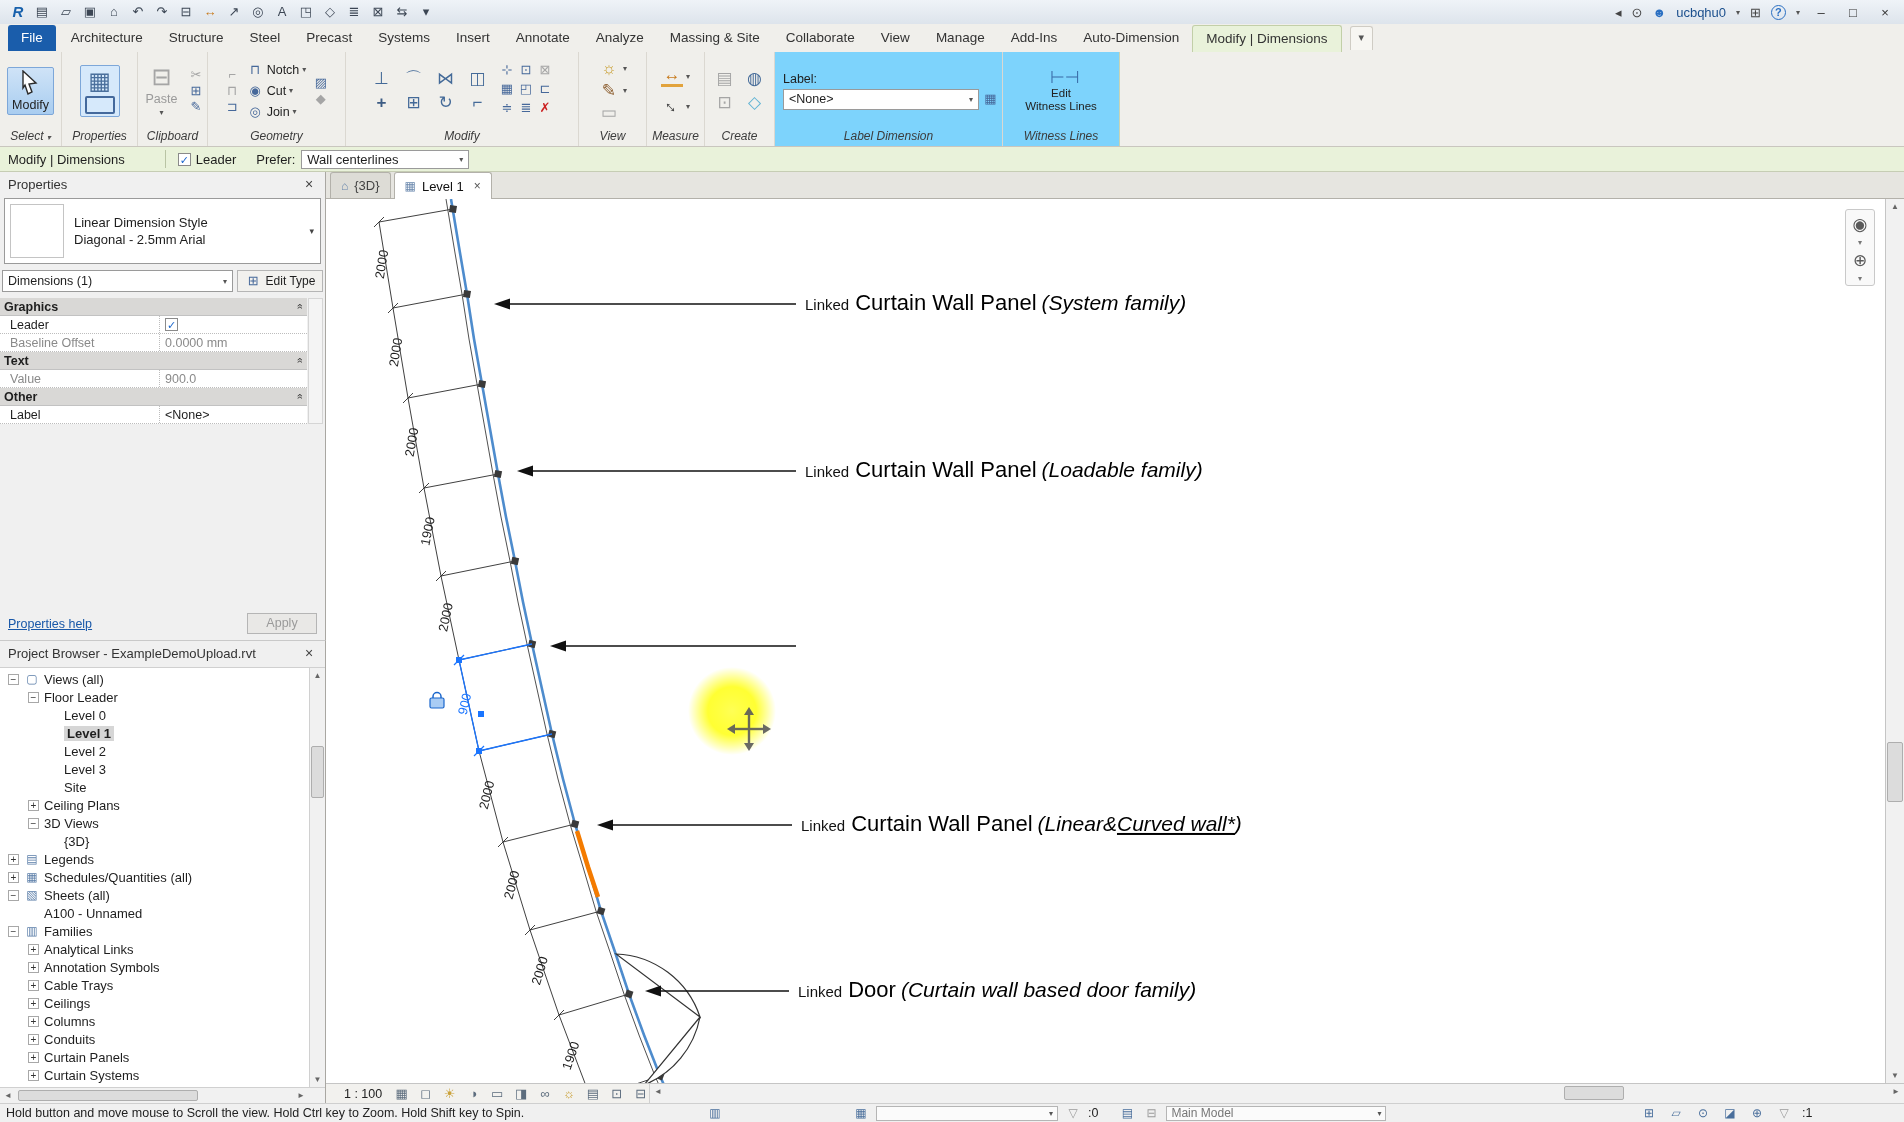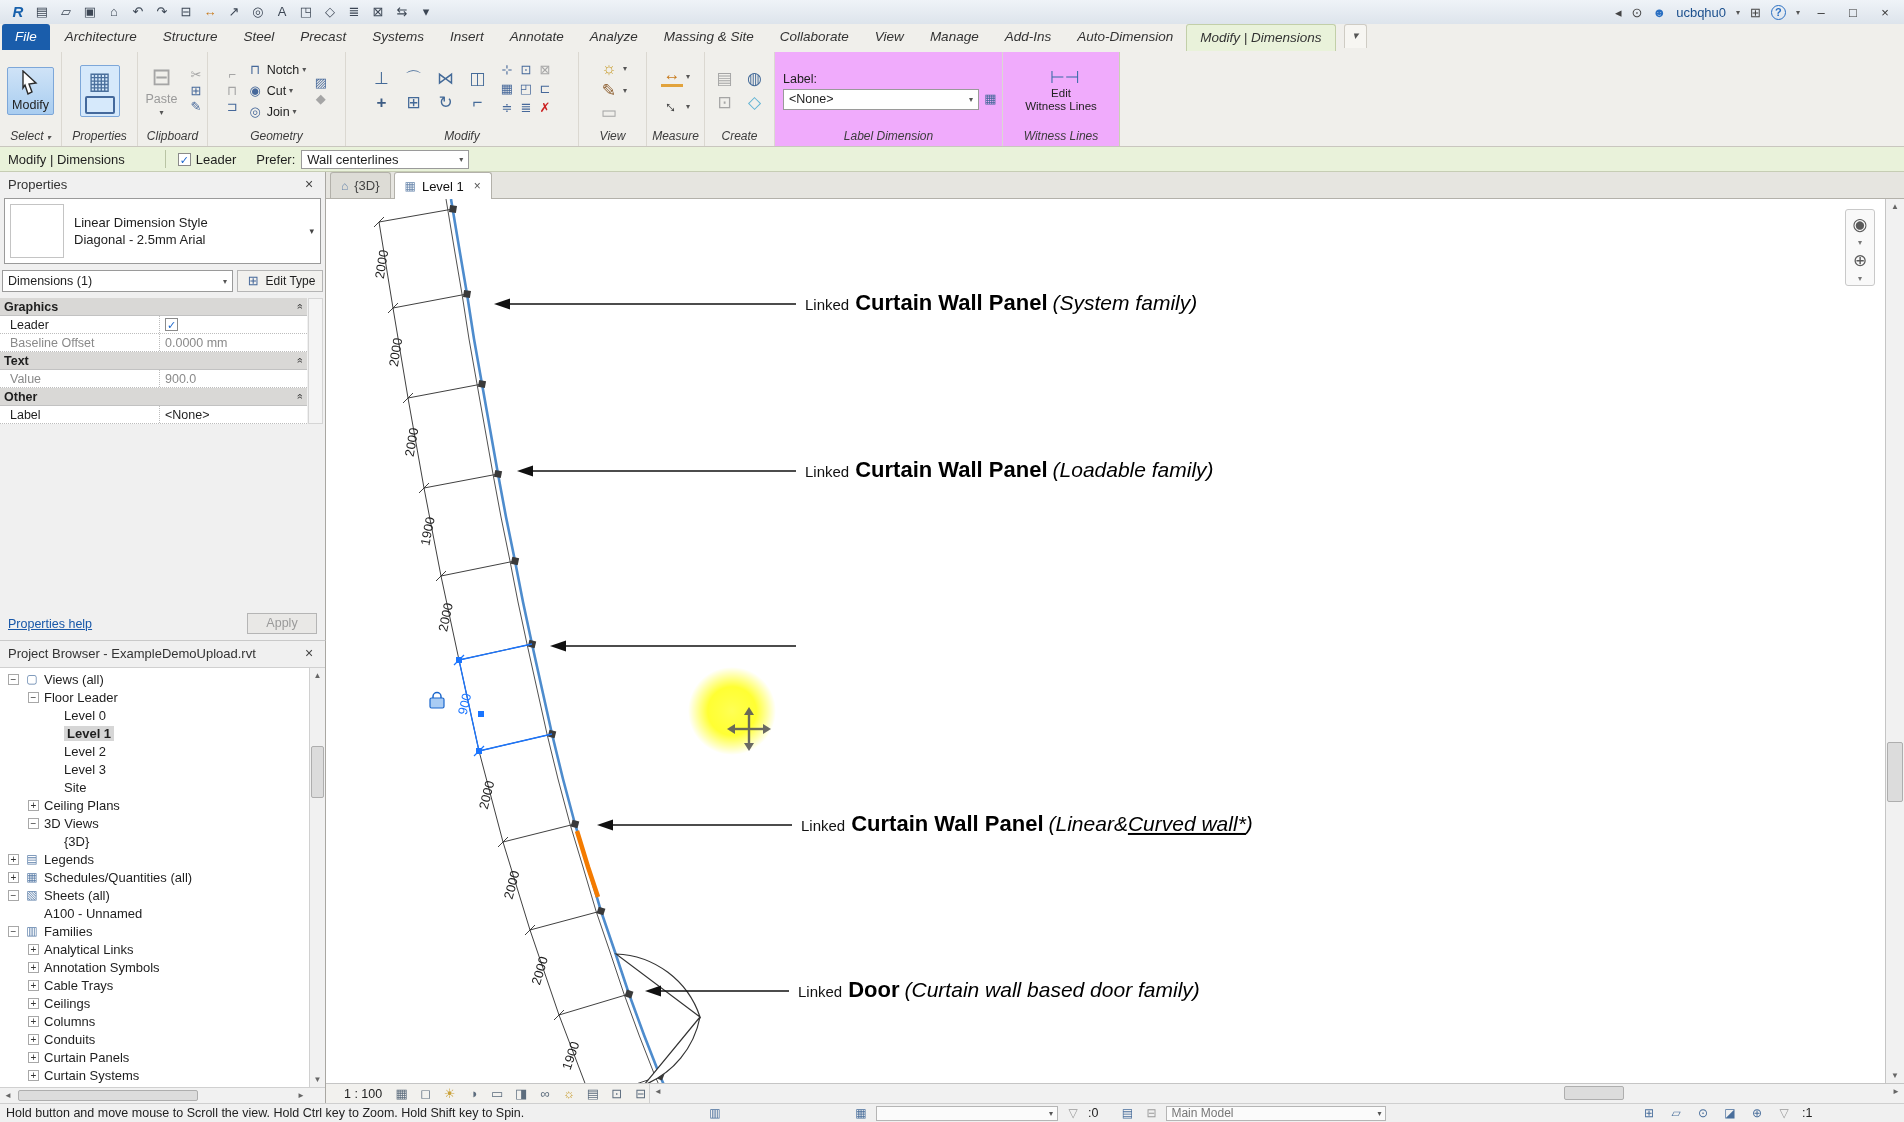--- a/index.html
+++ b/index.html
@@ -13,32 +13,32 @@
   .qat { display:flex; align-items:center; }
   .qat-ic { width:24px; height:20px; text-align:center; line-height:20px; font-size:13px; color:#3c4654; cursor:default; }
   .qat-ic.revit { color:#1861ac; font-weight:bold; font-style:italic; font-size:15px; }
   #tb-title { position:absolute; left:0; right:0; text-align:center; font-size:13px; color:#333; pointer-events:none; }
   #tb-right { position:absolute; right:8px; top:0; height:24px; display:flex; align-items:center; gap:10px; font-size:13px; color:#444; }
   .tb-user { color:#1b4f8d; }
   .helpcirc { display:inline-block; width:15px; height:15px; border-radius:50%; border:1.5px solid #2a6fc2; color:#2a6fc2; text-align:center; line-height:12px; font-size:11px; font-weight:bold; }
   .winbtn { width:22px; text-align:center; color:#333; }
 
   
-  #tabrow { position:absolute; left:0; top:24px; width:100%; height:28px; background:#f0efeb; display:flex; align-items:flex-start; padding-left:2px;font-style:italic; }
+  #tabrow { position:absolute; left:0; top:24px; width:100%; height:28px; background:#f0efeb; display:flex; align-items:center; padding-left:8px; }
   .rtab { padding:5px 13px 6px; font-size:13.5px; color:#333; white-space:nowrap; }
   .rtab.file { background:#1a5dab; color:#fff; border-radius:3px 3px 0 0; margin-right:2px; }
   .rtab.active { background:#e9f2da; border:1px solid #c2cfa8; border-bottom:none; border-radius:3px 3px 0 0; }
   .tab-display-toggle { margin-left:8px; font-size:11px; color:#555; padding:4px 8px 6px; border:1px solid #cfccc4; border-bottom:none; background:#f7f6f2; border-radius:3px 3px 0 0; }
 
   
   #ribbon { position:absolute; left:0; top:52px; width:100%; height:95px; background:#f0efeb; border-bottom:1px solid #c9c6be; display:flex; }
   .rpanel { height:100%; border-right:1px solid #dbd8d1; display:flex; flex-direction:column; }
   .rpanel .pbody { flex:1; display:flex; align-items:center; justify-content:center; padding:3px 4px; }
   .rpanel .plab { height:17px; font-size:12px; color:#3c3c3c; text-align:center; line-height:15px; white-space:nowrap;font-style:italic; }
-  .rpanel.green { background:#f0abfc; }
+  .rpanel.green { background:#7dd3fc; }
   .bigbtn { display:flex; flex-direction:column; align-items:center; justify-content:center; gap:2px; font-size:12.5px; color:#222; border:1px solid transparent; border-radius:2px; padding:2px 4px; }
   .bigbtn.sel { background:linear-gradient(#cfe3f7,#a9cdf0); border-color:#7da7d9; }
   .bigbtn.hl  { background:#d6e9fb; border-color:#7da7d9; }
   .bigbtn.dis { color:#9a9a9a; }
   .ic-lg { font-size:24px; line-height:26px; color:#4a6f9c; }
   .ic-md { font-size:17px; line-height:18px; color:#446a98; width:22px; text-align:center; }
   .ic-sm { font-size:13px; line-height:14px; color:#46689a; width:17px; text-align:center; }
   .ic-gray { color:#a5a5a5; }
   .ic-red { color:#cc2222; }
   .ic-orange { color:#c87b1e; }
@@ -97,21 +97,21 @@
   #canvascol { position:absolute; left:326px; top:172px; width:1578px; height:931px; background:#f0f0f0; }
   #viewtabs { position:absolute; left:0; top:0; right:0; height:27px; background:#e6e5e0; border-bottom:1px solid #b3b1aa; display:flex; align-items:flex-end; padding-left:4px; }
   .vtab { height:26px; display:flex; align-items:center; gap:6px; padding:0 10px; font-size:13px; border:1px solid #b3b1aa; border-bottom:none; background:#dddcd6; color:#444; border-radius:3px 3px 0 0; margin-right:3px; }
   .vtab.active { background:#fff; color:#111; height:27px; margin-bottom:-1px; }
   .vtab .vtic { color:#6a88ad; font-size:12px; }
   .vtab .vtclose { font-size:12px; color:#555; margin-left:4px; }
   #drawing { position:absolute; left:0; top:27px; width:1559px; height:884px; background:#fff; overflow:hidden; }
   #dsvg { position:absolute; left:0; top:0; }
   .anno { position:absolute; white-space:nowrap; transform:translateY(-54%); }
   .anno .a-link { font-size:15px; color:#111; }
-  .anno .a-bold { font-size:22px; font-weight:bold; color:#000; margin-left:6px; }
+  .anno .a-bold { font-size:22px; font-weight:normal; color:#000; margin-left:6px; }
   .anno .a-ital { font-size:21px; font-style:italic; color:#000; margin-left:5px; }
   .a-und { text-decoration:underline; }
   #navbar { position:absolute; right:10px; top:10px; width:30px; display:flex; flex-direction:column; align-items:center; background:rgba(248,248,248,.85); border:1px solid #c9c9c9; border-radius:3px; padding:2px 0; gap:1px; }
   .navbtn { width:26px; height:26px; text-align:center; line-height:26px; font-size:17px; color:#5a5a5a; }
   .navcaret { font-size:8px; color:#777; line-height:8px; }
   #vscroll { position:absolute; right:0; top:27px; width:19px; height:884px; background:#f1f1f1; border-left:1px solid #c5c5c5; }
   #bottomrow { position:absolute; left:0; top:911px; right:0; height:20px; background:#f2f1ee; border-top:1px solid #c5c5c5; display:flex; align-items:center; }
   #vcb { display:flex; align-items:center; height:100%; padding-left:18px; gap:7px; width:323px; flex:none; }
   #vcb .scale { font-size:12.5px; color:#222; margin-right:4px; white-space:nowrap; }
   .vcb-ic { font-size:13px; color:#5d6d7e; width:17px; text-align:center; }

